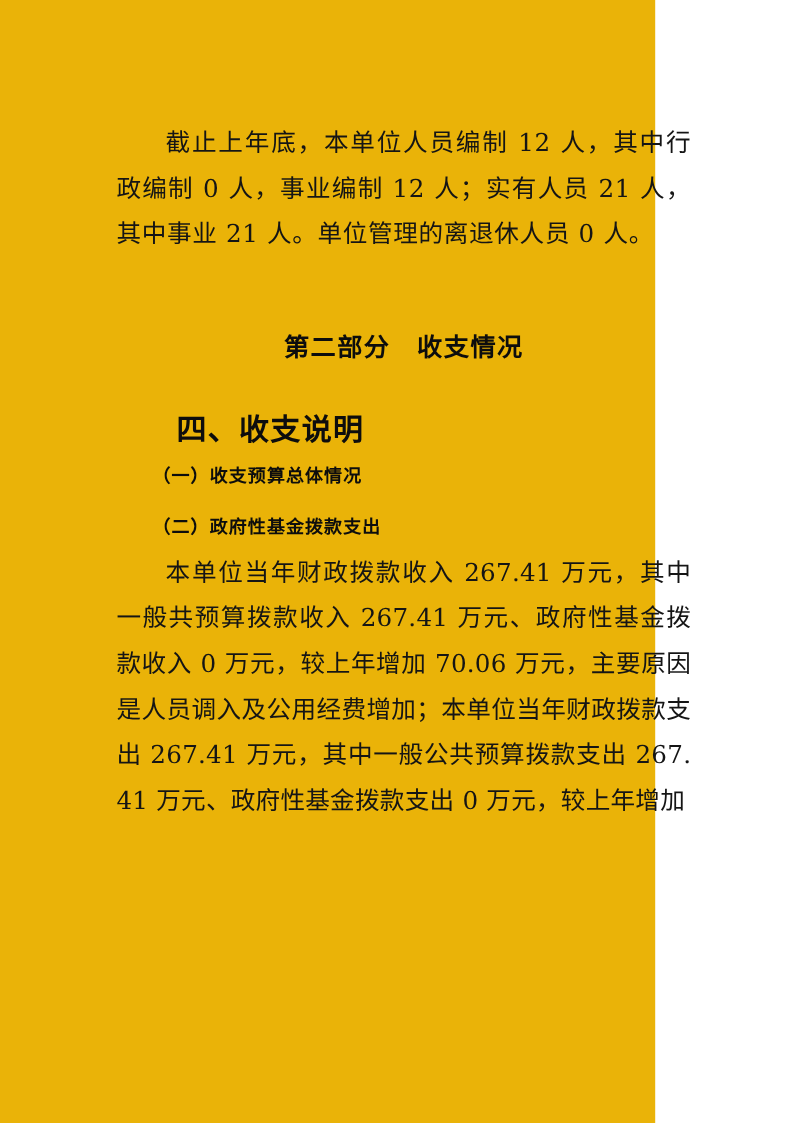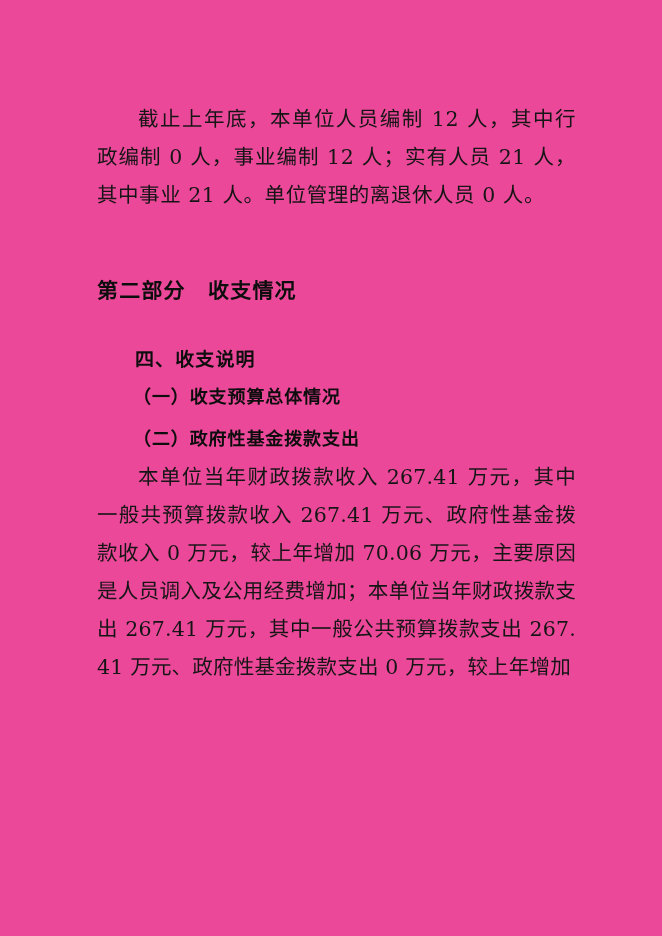--- a/index.html
+++ b/index.html
@@ -12,23 +12,23 @@
     width: 662px;
     height: 936px;
     overflow: hidden;
     font-family: "DejaVu Serif", "Liberation Serif", serif;
     color: #111111;
     -webkit-font-smoothing: antialiased;
   }
 
   .page {
     position: relative;
-    width: 662px;
+    width: 546px;
     height: 936px;
-    background: #ec4899;
+    background: #eab308;
     box-sizing: border-box;
   }
 
   
   .content {
     position: absolute;
     left: 97px;
     top: 100px;
     width: 479px;
   }
@@ -49,42 +49,43 @@
 
   .para.tight {
     letter-spacing: 0.2px;
   }
 
   
   .part-title {
     font-family: "Liberation Sans", "DejaVu Sans", sans-serif;
     font-size: 21px;
     font-weight: 700;
+    text-align: center;
     line-height: 38px;
     margin: 0;
     letter-spacing: 1.2px;
     color: #0d0d0d;
   }
 
   
   .section-heading {
     font-family: "DejaVu Serif", "Liberation Serif", serif;
-    font-size: 19px;
+    font-size: 25px;
     font-weight: 700;
     line-height: 38px;
     margin: 0;
     text-indent: 2em;
     letter-spacing: 1.1px;
     color: #0d0d0d;
   }
 
   
   .subsection-heading {
     font-family: "DejaVu Serif", "Liberation Serif", serif;
-    font-size: 18px;
+    font-size: 15px;
     font-weight: 700;
     line-height: 38px;
     margin: 0;
     text-indent: 2em;
     letter-spacing: 0.9px;
     color: #0d0d0d;
   }
 
   
   .gap-lg  { height: 58px; }

